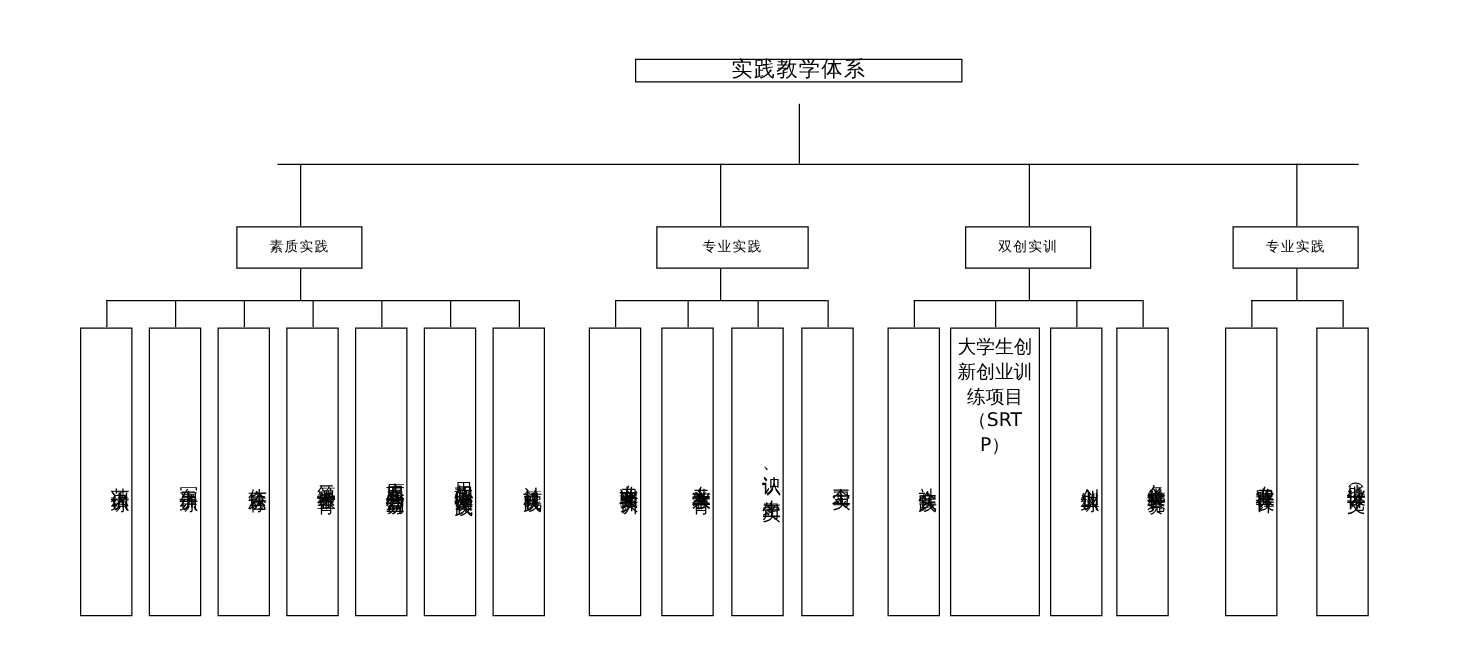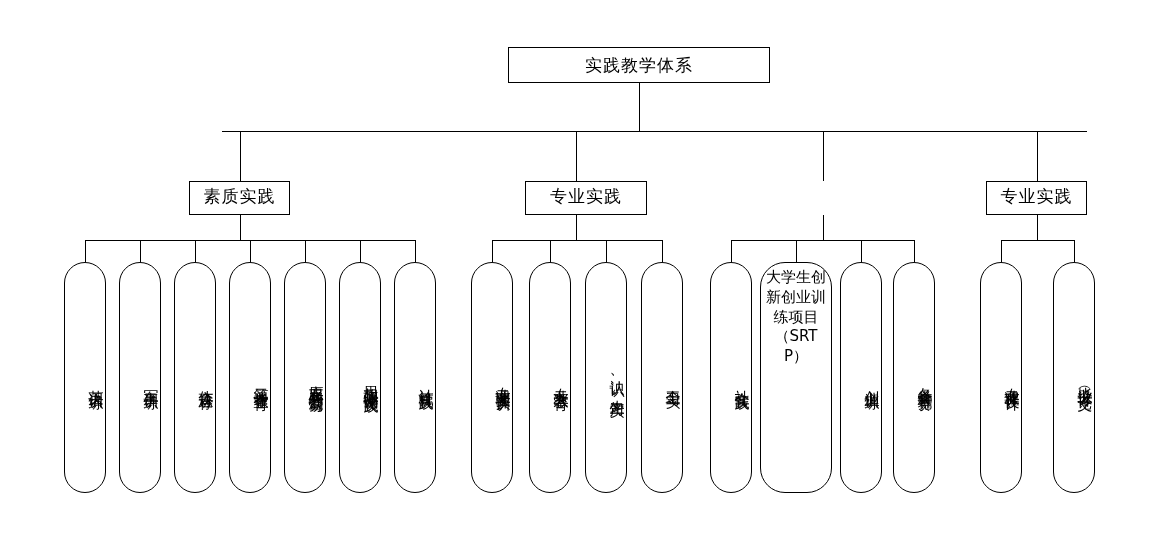--- a/index.html
+++ b/index.html
@@ -23,34 +23,32 @@
     align-items:center;
     justify-content:center;
     text-align:center;
     line-height:1.22;
   }
   .node.root{
     font-size:17px;
     letter-spacing:1px;
   }
   .node.cat{
-    font-size:17px;
+    font-size:11px;
     letter-spacing:1px;
-    font-family:Liberation Mono, monospace;
   }
   
   .node.leaf{
     writing-mode:vertical-rl;
     text-orientation:upright;
     align-items:flex-start;
     justify-content:center;
     font-size:15px;
     letter-spacing:1.5px;
     padding-top:6px;
-    border-radius:25px;
   }
   
   .node.leaf.horiz{
     writing-mode:horizontal-tb;
     text-orientation:mixed;
     align-items:flex-start;
     justify-content:center;
     padding:5px 4px 0 4px;
     font-size:15px;
     letter-spacing:0px;
@@ -60,21 +58,21 @@
 
   
   .ln{position:absolute;background:#000000;}
   .ln.h{height:1px;}
   .ln.v{width:1px;}
 </style>
 </head>
 <body>
 
 <div id="chart">
-    <div class="node root" style="left: 508px; top: 47px; width: 262px; height: 36px;">实践教学体系</div>
+    <div class="node root" style="left: 508px; top: 47px; width: 262px; height: 19px;">实践教学体系</div>
     <div class="ln v" style="left: 639px; top: 83px; height: 48px;"></div>
     <div class="ln h" style="left: 222px; top: 131px; width: 865px;"></div>
     <div class="ln v" style="left: 240px; top: 131px; height: 50px;"></div>
     <div class="node cat" style="left: 189px; top: 181px; width: 101px; height: 34px;">素质实践</div>
     <div class="ln v" style="left: 240px; top: 215px; height: 25px;"></div>
     <div class="ln h" style="left: 85px; top: 240px; width: 330px;"></div>
     <div class="ln v" style="left: 85px; top: 240px; height: 22px;"></div>
     <div class="node leaf" style="left: 64px; top: 262px; width: 42px; height: 231px;">英语训练</div>
     <div class="ln v" style="left: 140px; top: 240px; height: 22px;"></div>
     <div class="node leaf" style="left: 119px; top: 262px; width: 42px; height: 231px;">军事训练</div>
@@ -94,20 +92,21 @@
     <div class="ln h" style="left: 492px; top: 240px; width: 170px;"></div>
     <div class="ln v" style="left: 492px; top: 240px; height: 22px;"></div>
     <div class="node leaf" style="left: 471px; top: 262px; width: 42px; height: 231px;">专业课实验实训</div>
     <div class="ln v" style="left: 550px; top: 240px; height: 22px;"></div>
     <div class="node leaf" style="left: 529px; top: 262px; width: 42px; height: 231px;">专业入学教育</div>
     <div class="ln v" style="left: 606px; top: 240px; height: 22px;"></div>
     <div class="node leaf" style="left: 585px; top: 262px; width: 42px; height: 231px;">认识、生产实习</div>
     <div class="ln v" style="left: 662px; top: 240px; height: 22px;"></div>
     <div class="node leaf" style="left: 641px; top: 262px; width: 42px; height: 231px;">金工实习</div>
     <div class="ln v" style="left: 823px; top: 131px; height: 50px;"></div>
+    <div class="node cat" style="left: 772px; top: 181px; width: 101px; height: 34px;">双创实训</div>
     <div class="ln v" style="left: 823px; top: 215px; height: 25px;"></div>
     <div class="ln h" style="left: 731px; top: 240px; width: 183px;"></div>
     <div class="ln v" style="left: 731px; top: 240px; height: 22px;"></div>
     <div class="node leaf" style="left: 710px; top: 262px; width: 42px; height: 231px;">社会实践</div>
     <div class="ln v" style="left: 796px; top: 240px; height: 22px;"></div>
     <div class="node leaf horiz" style="left: 760px; top: 262px; width: 72px; height: 231px;">大学生创新创业训练项目（SRTP）</div>
     <div class="ln v" style="left: 861px; top: 240px; height: 22px;"></div>
     <div class="node leaf" style="left: 840px; top: 262px; width: 42px; height: 231px;">创业训练</div>
     <div class="ln v" style="left: 914px; top: 240px; height: 22px;"></div>
     <div class="node leaf" style="left: 893px; top: 262px; width: 42px; height: 231px;">各类学科竞赛</div>

